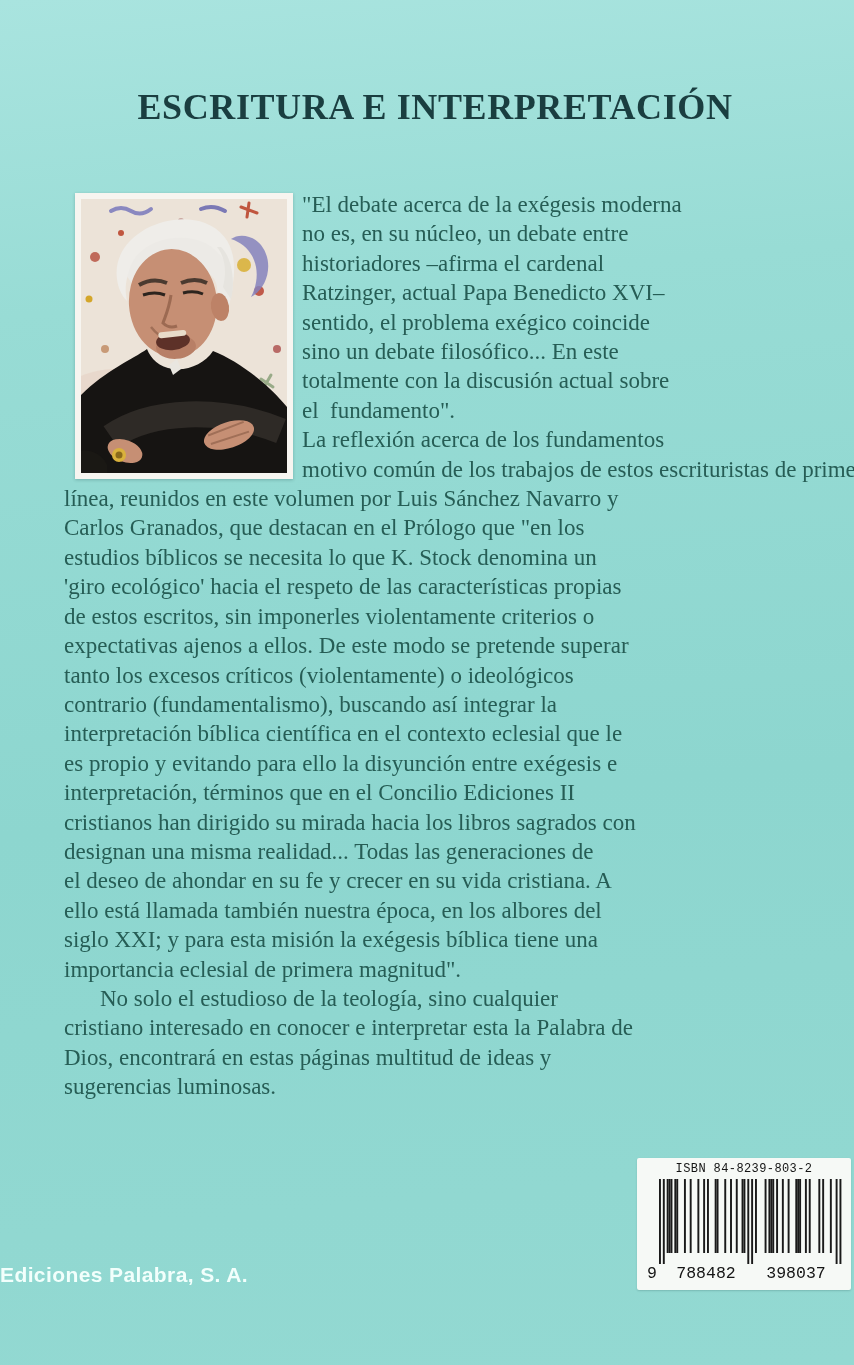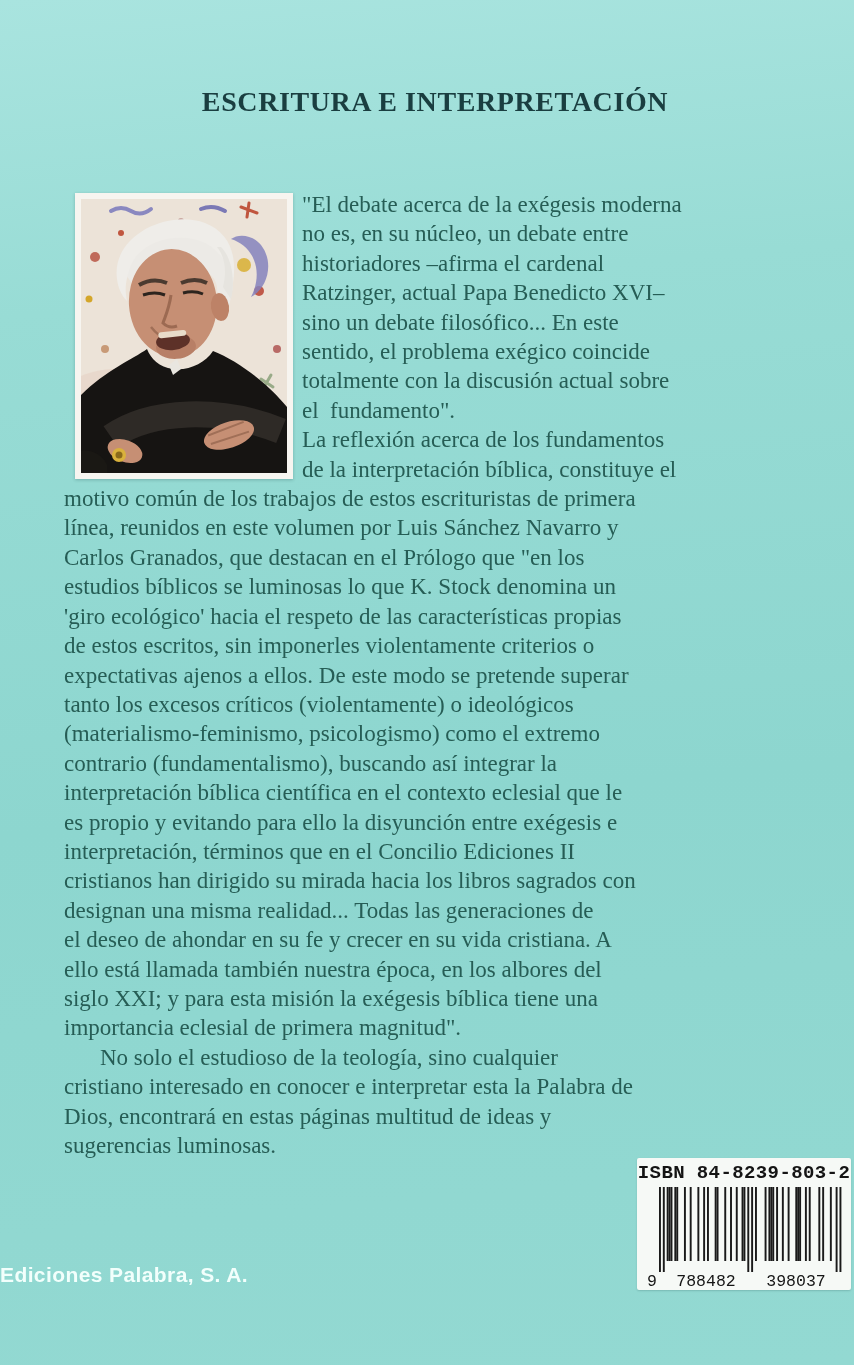--- a/index.html
+++ b/index.html
@@ -6,21 +6,21 @@
   .page {
     position:relative;
     width:854px; height:1365px;
     overflow:hidden;
     background:linear-gradient(175deg, #a9e4df 0%, #98dcd5 22%, #8dd6cf 58%, #93d9d2 100%);
     font-family:"Liberation Serif", serif;
   }
   .page-title {
     position:absolute; top:86px; left:0; right:0;
     text-align:center;
-    font-weight:bold; font-size:28px; letter-spacing:0.6px;
+    font-weight:bold; font-size:36px; letter-spacing:0.6px;
     color:#1a3e40;
     padding-left:16px;
   }
   .content {
     position:absolute; top:190px; left:64px; right:53px;
     color:#265d55; font-size:23px;
   }
   .photo-frame {
     float:left;
     width:206px; height:274px;
@@ -37,23 +37,22 @@
     width:214px; height:132px;
     background:#f6f9f6;
     border-radius:2px;
     box-sizing:border-box;
     padding-top:4px;
     text-align:center;
     box-shadow:0 1px 2px rgba(20,60,60,0.2);
   }
   .isbn-label {
     font-family:"Liberation Mono", monospace;
-    font-size:19px; letter-spacing:0.4px;
+    font-size:12px; letter-spacing:0.4px;
     color:#141414;
-    font-weight:bold;
   }
   .barcode-box svg { display:block; margin:1px auto 0 auto; }
   .publisher {
     position:absolute; top:1263px; left:0; right:0;
     text-align:left;
     font-family:"Liberation Sans", sans-serif;
     font-weight:bold; font-size:21px; letter-spacing:0.4px;
     color:#f2fffc;
   }
 </style>
@@ -114,35 +113,33 @@
         <circle cx="38" cy="256" r="7" fill="#d9b13c"></circle>
         <circle cx="38" cy="256" r="3.5" fill="#8a6a1c"></circle>
         <path d="M0 274 L0 252 C10 250 22 256 26 266 L26 274 Z" fill="#1a1814"></path>
       </svg>
     </div>
 
   <div class="line indent">"El debate acerca de la exégesis moderna</div>
       <div class="line">no es, en su núcleo, un debate entre</div>
       <div class="line">historiadores –afirma el cardenal</div>
       <div class="line">Ratzinger, actual Papa Benedicto XVI–</div>
+      <div class="line">sentido, el problema exégico coincide</div>
       <div class="line">sino un debate filosófico... En este</div>
-      <div class="line">sentido, el problema exégico coincide</div>
       <div class="line">totalmente con la discusión actual sobre</div>
       <div class="line">el  fundamento".</div>
       <div class="line indent">La reflexión acerca de los fundamentos</div>
-      <div class="line">de la interpretación bíblica, constituye el</div>
       <div class="line">motivo común de los trabajos de estos escrituristas de primera</div>
       <div class="line">línea, reunidos en este volumen por Luis Sánchez Navarro y</div>
       <div class="line">Carlos Granados, que destacan en el Prólogo que "en los</div>
-      <div class="line">estudios bíblicos se luminosas lo que K. Stock denomina un</div>
+      <div class="line">estudios bíblicos se necesita lo que K. Stock denomina un</div>
       <div class="line">'giro ecológico' hacia el respeto de las características propias</div>
       <div class="line">de estos escritos, sin imponerles violentamente criterios o</div>
       <div class="line">expectativas ajenos a ellos. De este modo se pretende superar</div>
       <div class="line">tanto los excesos críticos (violentamente) o ideológicos</div>
-      <div class="line">(materialismo-feminismo, psicologismo) como el extremo</div>
       <div class="line">contrario (fundamentalismo), buscando así integrar la</div>
       <div class="line">interpretación bíblica científica en el contexto eclesial que le</div>
       <div class="line">es propio y evitando para ello la disyunción entre exégesis e</div>
       <div class="line">interpretación, términos que en el Concilio Ediciones II</div>
       <div class="line">cristianos han dirigido su mirada hacia los libros sagrados con</div>
       <div class="line">designan una misma realidad... Todas las generaciones de</div>
       <div class="line">el deseo de ahondar en su fe y crecer en su vida cristiana. A</div>
       <div class="line">ello está llamada también nuestra época, en los albores del</div>
       <div class="line">siglo XXI; y para esta misión la exégesis bíblica tiene una</div>
       <div class="line">importancia eclesial de primera magnitud".</div>

